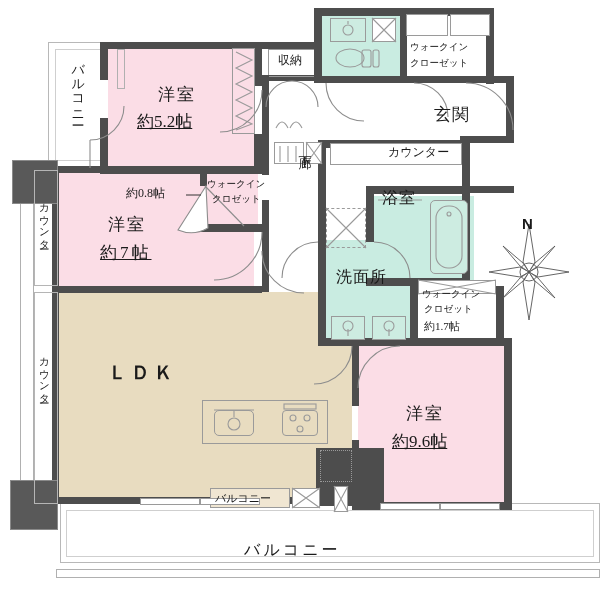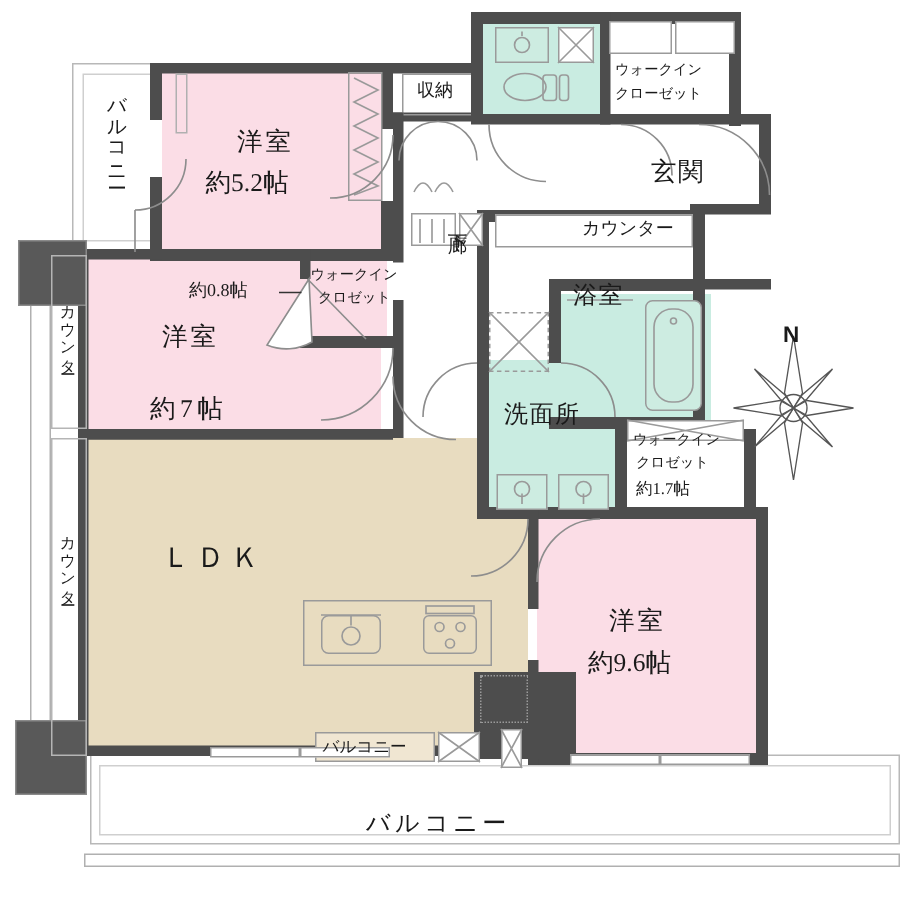--- a/index.html
+++ b/index.html
@@ -23,25 +23,25 @@
   .lbl.vert{writing-mode:vertical-rl;text-orientation:upright;white-space:nowrap;}
   .fix{position:absolute;box-sizing:border-box;border:1px solid #9a9a9a;background:#ffffff;}
   .fixg{position:absolute;box-sizing:border-box;border:1px solid #9a9a9a;background:#cdece1;}
   svg.ov{position:absolute;left:0;top:0;width:600px;height:600px;pointer-events:none;}
   
   .fill-pink{background:#fbdde6;}
   .fill-ldk{background:#e8dcc0;}
   .fill-green{background:#c9ece1;}
   
   .t-room{font-size:17px;letter-spacing:2px;}
-  .t-area{font-size:17px;letter-spacing:0px;}
+  .t-area{font-size:17px;letter-spacing:0px;text-decoration:underline;}
   .t-sm{font-size:10.5px;letter-spacing:0px;text-align:right;}
   .t-xs{font-size:9.5px;letter-spacing:0px;}
   .t-md{font-size:13px;letter-spacing:1px;}
-  .t-ldk{font-size:19px;letter-spacing:4px;}
+  .t-ldk{font-size:19px;letter-spacing:4px;font-weight:bold;}
   .t-n{font-size:15px;font-weight:bold;}
   .sans{font-family:"Liberation Sans","DejaVu Sans",sans-serif;}
 </style>
 </head>
 <body>
 
 <div id="plan">
 
   <div class="thinwall" style="left:60px;top:503px;width:540px;height:60px;border-color:#b8b8b8;"></div>
   <div class="thinwall" style="left:56px;top:569px;width:544px;height:9px;border-color:#b0b0b0;"></div>
@@ -274,21 +274,21 @@
 
   <div class="lbl vert t-md" style="left:70px;top:55px;">バルコニー</div>
 
   <div class="lbl vert t-sm" style="left:38px;top:196px;">カウンター</div>
   <div class="lbl vert t-sm" style="left:38px;top:350px;">カウンター</div>
 
   <div class="lbl t-room" style="left:158px;top:85px;">洋室</div>
   <div class="lbl t-area" style="left:137px;top:112px;">約5.2帖</div>
 
   <div class="lbl t-room" style="left:108px;top:215px;">洋室</div>
-  <div class="lbl t-area" style="left:100px;top:243px;letter-spacing:3px;margin-top:20px;">約7帖</div>
+  <div class="lbl t-area" style="left:100px;top:243px;letter-spacing:3px;">約7帖</div>
 
   <div class="lbl t-sm" style="left:126px;top:187px;font-size:12px;">約0.8帖</div>
 
   <div class="lbl t-xs" style="left:207px;top:179px;">ウォークイン</div>
   <div class="lbl t-xs" style="left:212px;top:194px;">クロゼット</div>
 
   <div class="lbl t-sm" style="left:278px;top:54px;font-size:12px;">収納</div>
 
   <div class="lbl vert t-md" style="left:297px;top:145px;">廊下</div>
 

